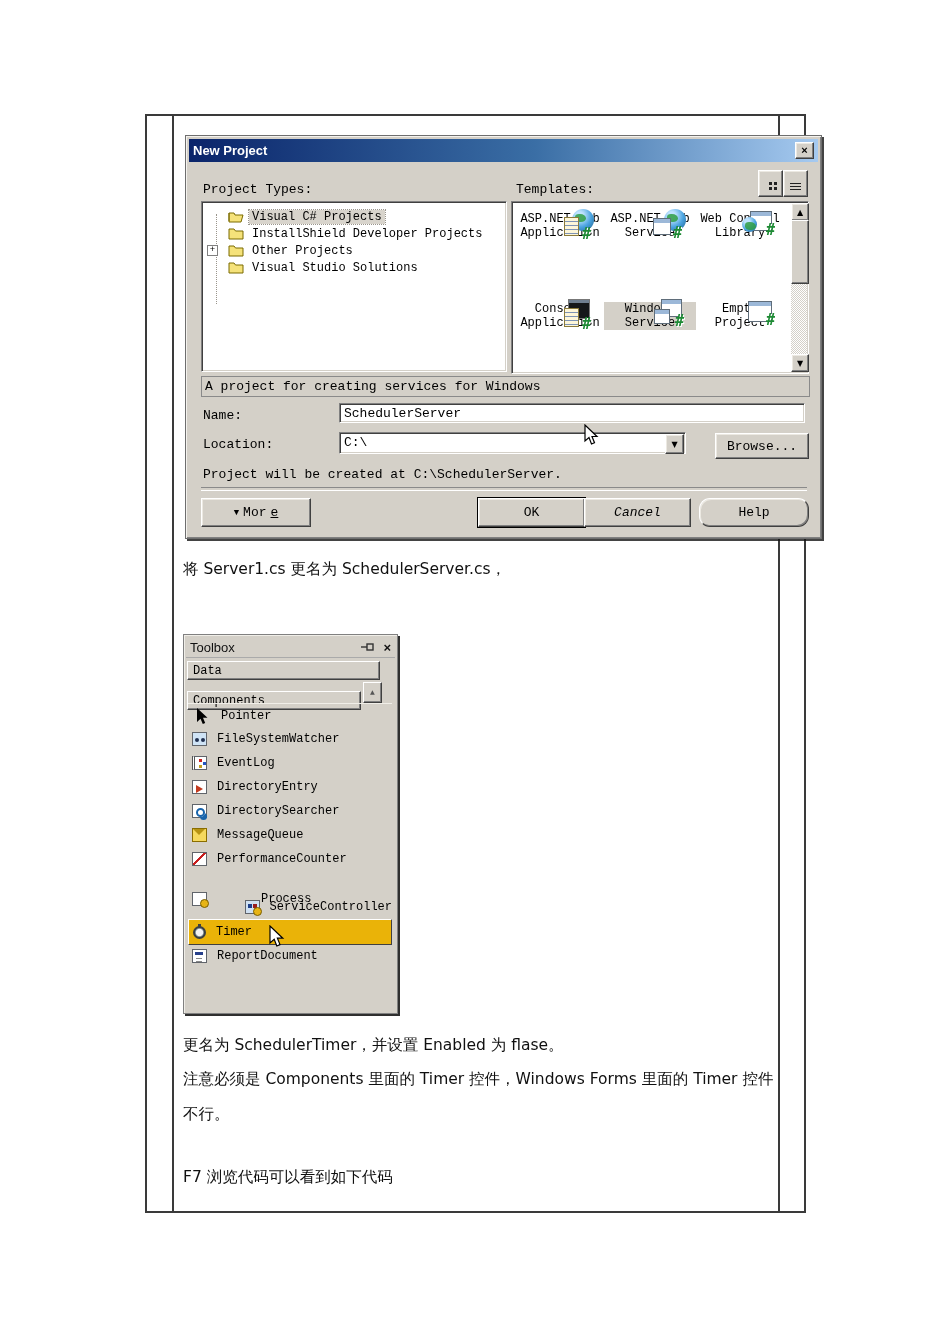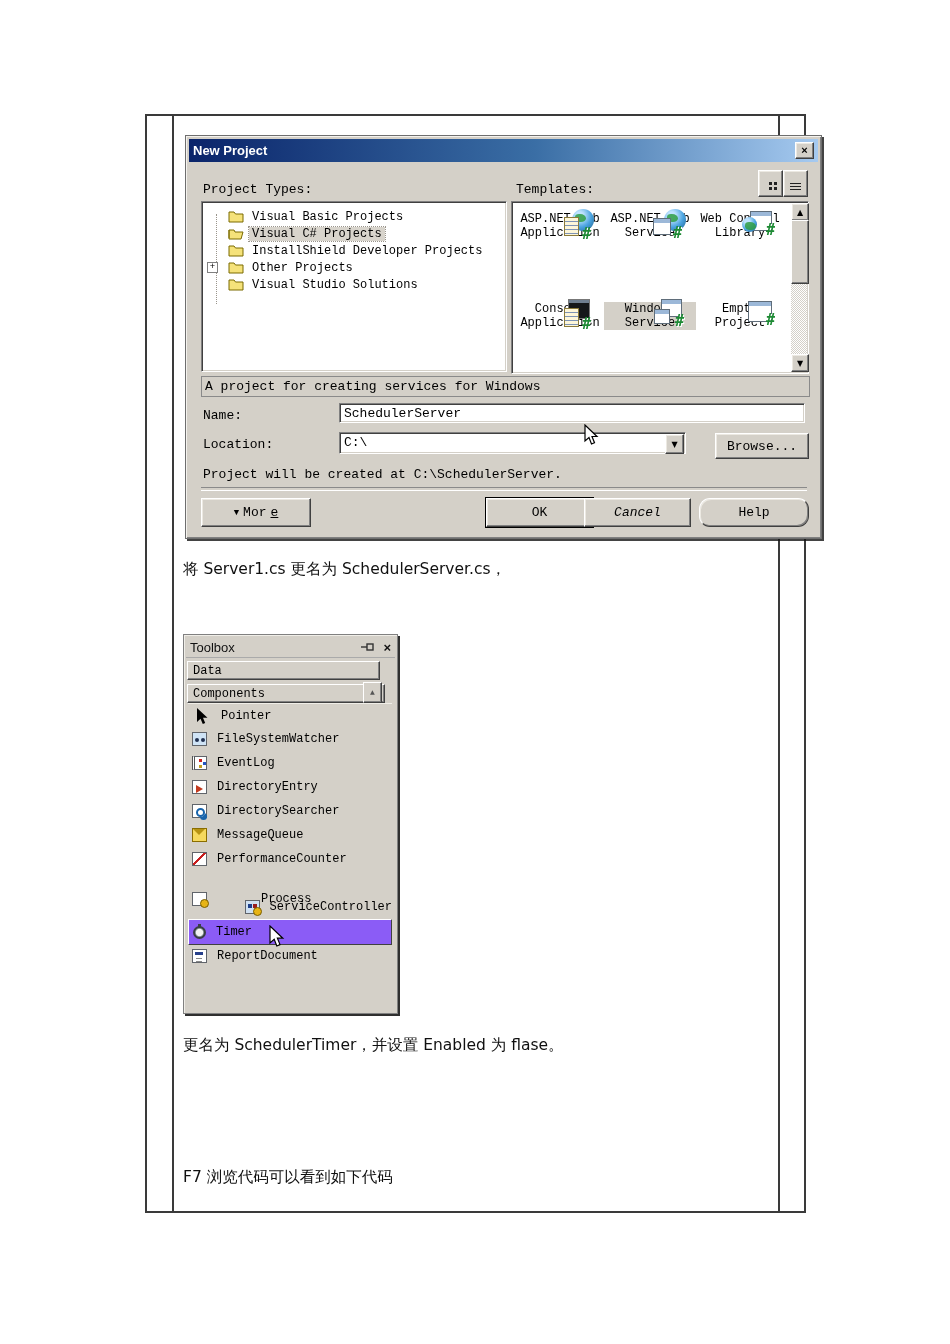--- a/index.html
+++ b/index.html
@@ -62,21 +62,21 @@
            border:1px solid #808080;box-shadow:inset 1px 1px 0 #f0eee8,2px 2px 0 rgba(10,10,10,.85);}
   .tb-title{position:absolute;left:2px;top:2px;right:2px;height:20px;display:flex;align-items:center;
             font:13px "Liberation Sans",sans-serif;color:#111;padding:0 4px;border-bottom:1px solid #aaa;}
   .tb-bar{position:absolute;left:3px;height:19px;background:#d4d0c8;border:1px solid;
           border-color:#fff #404040 #404040 #fff;box-shadow:inset -1px -1px 0 #808080;
           font:12px "Liberation Mono","DejaVu Sans Mono",monospace;display:flex;align-items:center;
           padding:0 5px;}
   .tb-row{position:absolute;left:4px;right:5px;height:24px;display:flex;align-items:center;
           font:12px "Liberation Mono","DejaVu Sans Mono",monospace;}
   .tb-row .ti{margin:0 10px 0 4px;flex:none;}
-  .tb-row.sel{border:1px solid;border-color:#fff #404040 #404040 #fff;background:#8b5cf6;}
+  .tb-row.sel{border:1px solid;border-color:#fff #404040 #404040 #fff;background:#eab308;}
   .ti{width:15px;height:14px;display:inline-block;position:relative;background:#fff;
       border:1px solid #60646a;box-sizing:border-box;}
   .ti-fsw{background:#cfe3f5;}
   .ti-fsw::after{content:"";position:absolute;width:4px;height:4px;border-radius:50%;
                  background:#203050;left:2px;top:5px;box-shadow:6px 0 #203050;}
   .ti-log{border-left:3px double #555;}
   .ti-log::after{content:"";position:absolute;width:3px;height:3px;background:#c22;left:4px;top:2px;
                  box-shadow:4px 3px #2255c2,0 6px #c2a022;}
   .ti-dire::after{content:"";position:absolute;left:3px;top:4px;width:0;height:0;
                   border:4px solid transparent;border-left:7px solid #c23a1e;}
@@ -129,26 +129,20 @@
       <span class="glyph-big"></span>
     </div>
     <div class="abs btn3d" style="left:597px;top:34px;width:23px;height:25px;">
       <span class="glyph-list"></span>
     </div>
 
     <div class="abs sunken" style="left:15px;top:65px;width:306px;height:171px;padding-top:6px;box-sizing:border-box;">
       <div class="guide"></div>
       <div class="tree-row" style="padding-left:26px;">
         <svg width="16" height="13" style="margin-right:5px;">
-            <path d="M1 2 L6 2 L7.5 4 L15 4 L15 12 L1 12 Z" fill="#f5e27a" stroke="#7a6a00"></path>
-          </svg>
-        <span class="lbl">Visual Basic Projects</span>
-      </div>
-      <div class="tree-row" style="padding-left:26px;">
-        <svg width="16" height="13" style="margin-right:5px;">
             <path d="M1 3 L6 3 L7 5 L15 5 L13 12 L1 12 Z" fill="#f5e27a" stroke="#7a6a00"></path>
             <path d="M1 3 L1 11" stroke="#7a6a00"></path>
           </svg>
         <span class="lbl sel">Visual C# Projects</span>
       </div>
       <div class="tree-row" style="padding-left:26px;">
         <svg width="16" height="13" style="margin-right:5px;">
             <path d="M1 2 L6 2 L7.5 4 L15 4 L15 12 L1 12 Z" fill="#f5e27a" stroke="#7a6a00"></path>
           </svg>
         <span class="lbl">InstallShield Developer Projects</span>
@@ -244,39 +238,39 @@
 
     <div class="abs dlabel" style="left:17px;top:331px;">Project will be created at C:\SchedulerServer.</div>
 
     <div class="abs" style="left:15px;top:351px;width:606px;height:2px;border-top:1px solid #8a8a8a;border-bottom:1px solid #fff;"></div>
 
     <div class="abs btn3d pushbtn" style="left:15px;top:362px;width:108px;height:27px;gap:4px;">
       <span style="font-size:9px;">▼</span>
         <span>Mor</span>
         <u>e</u>
     </div>
-    <div class="abs btn3d pushbtn default-ring" style="left:300px;top:362px;width:105px;height:27px;">OK</div>
+    <div class="abs btn3d pushbtn default-ring" style="left:292px;top:362px;width:105px;height:27px;">OK</div>
     <div class="abs btn3d pushbtn" style="left:398px;top:362px;width:105px;height:27px;font-style:italic;">Cancel</div>
     <div class="abs btn3d pushbtn" style="left:513px;top:362px;width:108px;height:27px;border-radius:11px;">Help</div>
   </div>
 
   <div class="ptext" style="top:558px;">将 Server1.cs 更名为 SchedulerServer.cs，</div>
 
   <div class="toolbox">
     <div class="tb-title">
       <span style="flex:1;">Toolbox</span>
       <svg width="14" height="12" style="margin-right:8px;">
         <rect x="6" y="3" width="6" height="6" fill="none" stroke="#333" stroke-width="1.4"></rect>
         <line x1="0" y1="6" x2="6" y2="6" stroke="#333" stroke-width="1.4"></line>
       </svg>
       <span style="font:bold 13px 'Liberation Sans',sans-serif;">×</span>
     </div>
 
     <div class="tb-bar" style="top:26px;width:193px;box-sizing:border-box;">Data</div>
-    <div class="tb-bar" style="top:49px;width:198px;box-sizing:border-box;text-align:right;">Components</div>
+    <div class="tb-bar" style="top:56px;width:174px;box-sizing:border-box;text-align:right;">Components</div>
     <div class="tb-bar" style="top:47px;left:179px;width:17px;justify-content:center;font-size:8px;padding:0;color:#555;">▲</div>
 
     <div class="tb-row" style="top:68px;border-top:1px solid #f0eee8;">
       <svg width="13" height="17" style="margin:0 12px 0 8px;">
         <path d="M1 0 L1 14 L4.5 10.8 L6.8 16 L9.2 15 L7 9.8 L11.5 9.8 Z" fill="#000"></path>
       </svg>
       <span>Pointer</span>
     </div>
     <div class="tb-row" style="top:92px;">
       <span class="ti ti-fsw"></span>
@@ -318,15 +312,16 @@
       <span class="ti ti-rpt"></span>
       <span>ReportDocument</span>
     </div>
 
     <svg class="abs" style="left:85px;top:290px;" width="16" height="23">
       <path d="M1 1 L1 18 L5.2 14.2 L7.8 21 L11 19.6 L8.4 13.2 L13.8 13.2 Z" fill="#fff" stroke="#000" stroke-width="1.2"></path>
     </svg>
   </div>
 
   <div class="ptext" style="top:1034px;">更名为 SchedulerTimer，并设置 Enabled 为 flase。</div>
+  <div class="ptext pwrap" style="top:1062px;">注意必须是 Components 里面的 Timer 控件，Windows Forms 里面的 Timer 控件不行。</div>
   <div class="ptext" style="top:1166px;">F7 浏览代码可以看到如下代码</div>
 
 </div>
 
 </body></html>

